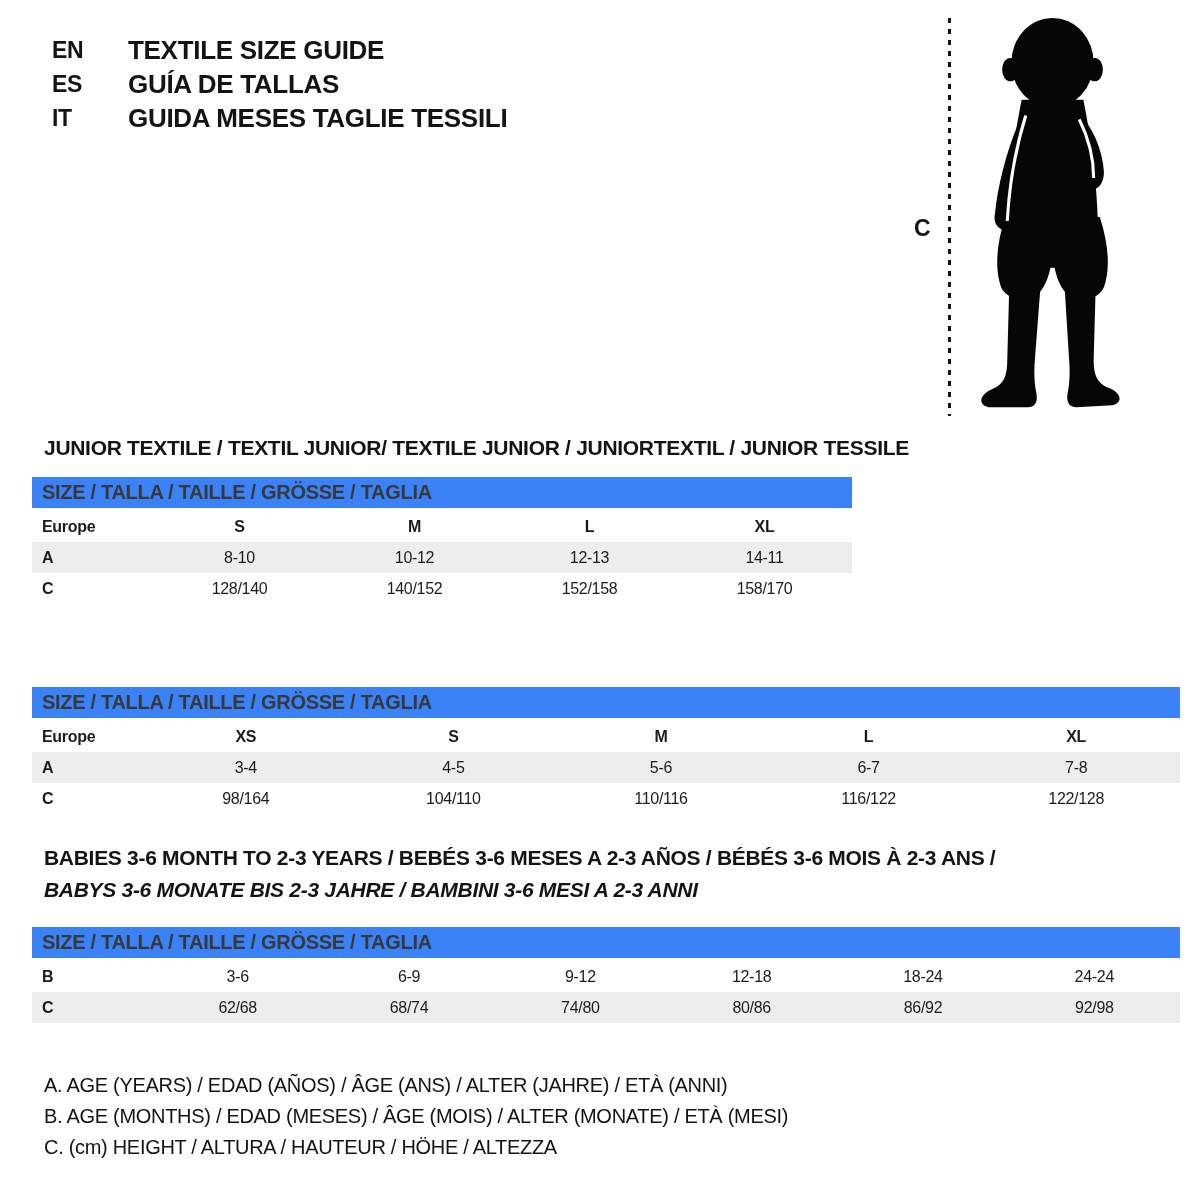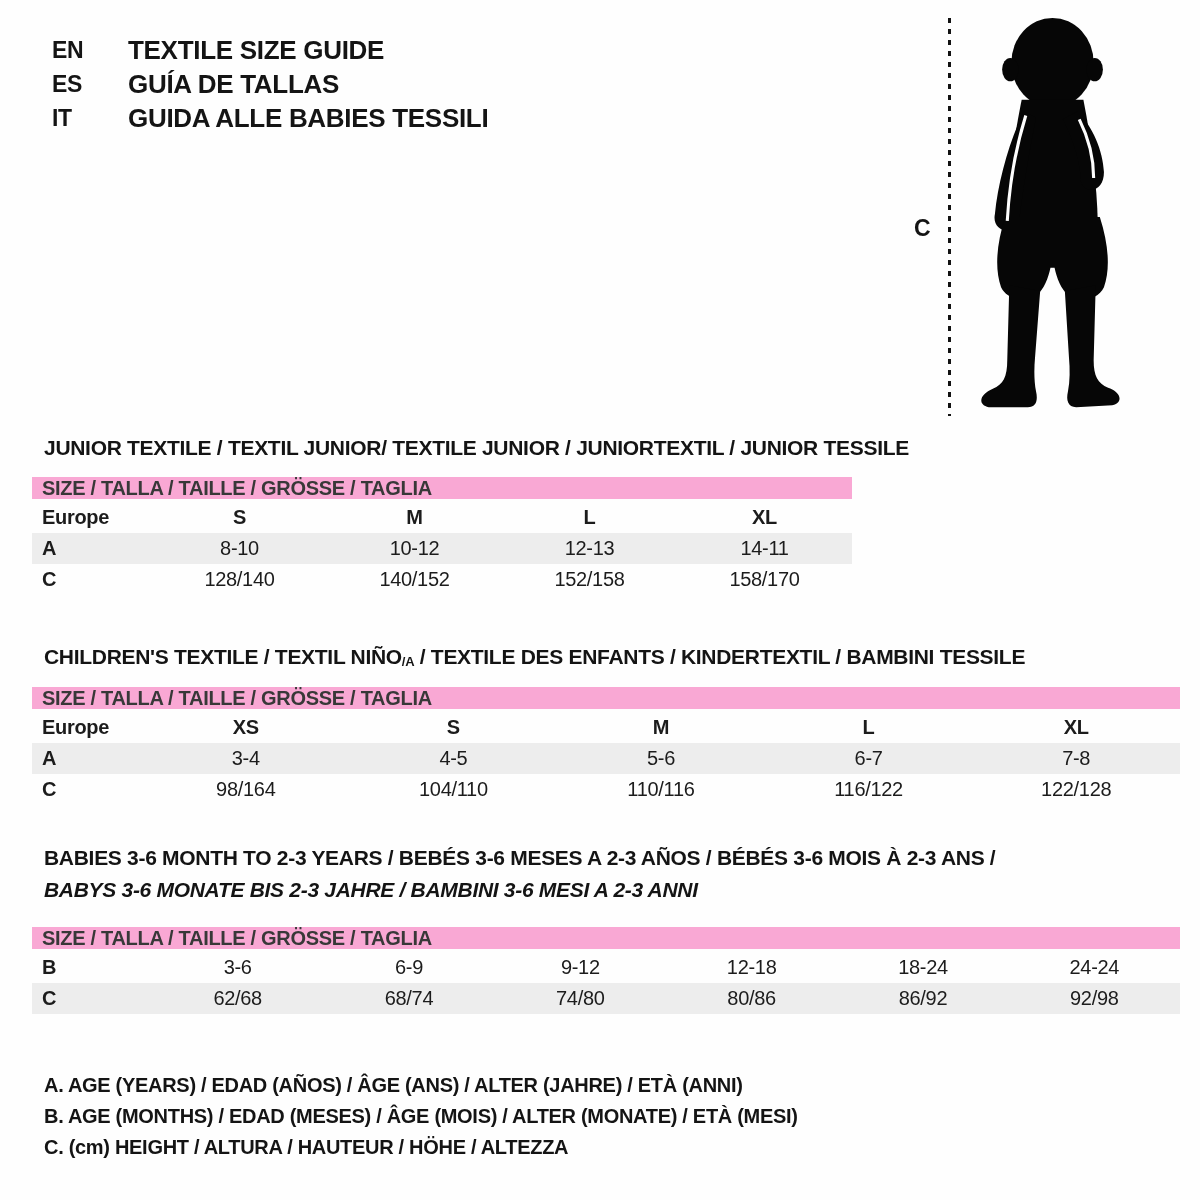--- a/index.html
+++ b/index.html
@@ -22,50 +22,50 @@
   
   .sec-title{position:absolute;left:44px;font-weight:bold;font-size:21px;letter-spacing:-0.3px;white-space:nowrap;}
   .sec-title .subsmall{font-size:13px;position:relative;top:2px;}
   .sec-title-l2{top:878px;font-style:italic;}
   
   .size-table{position:absolute;left:32px;}
   .t1{top:477px;width:820px;}
   .t2{top:687px;width:1148px;}
   .t3{top:927px;width:1148px;}
   .bar{
-    height:22px;background:#f9a8d4;display:flex;align-items:center;
+    height:31px;background:#3b82f6;display:flex;align-items:center;
     padding-left:10px;font-weight:bold;font-size:20px;color:#383838;
     letter-spacing:-0.3px;margin-bottom:3px;box-sizing:border-box;
   }
   table{border-collapse:collapse;table-layout:fixed;width:100%;}
-  td{height:31px;font-size:20px;text-align:center;padding:0;letter-spacing:-0.3px;color:#1c1c1c;}
+  td{height:31px;font-size:16px;text-align:center;padding:0;letter-spacing:-0.3px;color:#1c1c1c;}
   td.label{text-align:left;padding-left:10px;font-weight:bold;}
   tr.head td{font-weight:bold;}
   tr.shade td{background:#ededed;}
   
   .legend{position:absolute;left:44px;top:1070px;}
-  .legend-line{height:31px;display:flex;align-items:center;font-weight:bold;font-size:20px;letter-spacing:-0.3px;}
+  .legend-line{height:31px;display:flex;align-items:center;font-weight:normal;font-size:20px;letter-spacing:-0.3px;}
 </style>
 </head>
 <body>
 
 <div class="page">
 
   <div class="lang-block">
     <div class="lang-row">
       <span class="lang-code">EN</span>
       <span class="lang-title">TEXTILE SIZE GUIDE</span>
     </div>
     <div class="lang-row">
       <span class="lang-code">ES</span>
       <span class="lang-title">GUÍA DE TALLAS</span>
     </div>
     <div class="lang-row">
       <span class="lang-code">IT</span>
-      <span class="lang-title">GUIDA ALLE BABIES TESSILI</span>
+      <span class="lang-title">GUIDA MESES TAGLIE TESSILI</span>
     </div>
   </div>
 
   <div class="figure-label">C</div>
   <div class="dash-line"></div>
   <svg class="baby-svg" width="180" height="400" viewBox="0 0 175 410" preserveAspectRatio="none">
     <g fill="#060606" stroke="none">
       <ellipse cx="88" cy="50" rx="40" ry="46"></ellipse>
       <ellipse cx="47" cy="57" rx="8" ry="12"></ellipse>
       <ellipse cx="129" cy="57" rx="8" ry="12"></ellipse>
@@ -110,21 +110,20 @@
         <td class="label">C</td>
         <td>128/140</td>
         <td>140/152</td>
         <td>152/158</td>
         <td>158/170</td>
       </tr>
     </tbody>
       </table>
   </div>
 
-  <div class="sec-title" style="top:645px"><span>CHILDREN'S TEXTILE / TEXTIL NIÑO</span><span class="subsmall">/A</span><span> / TEXTILE DES ENFANTS / KINDERTEXTIL / BAMBINI TESSILE</span></div>
   <div class="size-table t2">
     <div class="bar">SIZE / TALLA / TAILLE / GRÖSSE / TAGLIA</div>
     <table>
       <colgroup>
           <col style="width:110px">
           <col>
           <col>
           <col>
           <col>
           <col>

